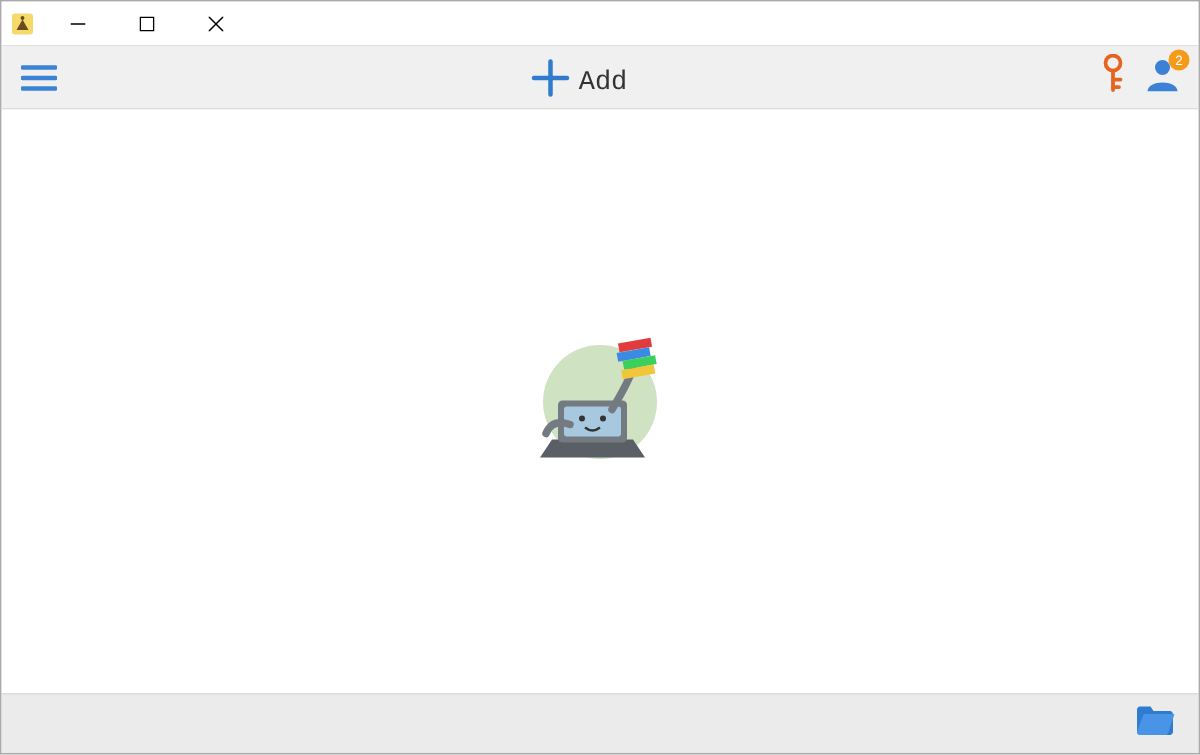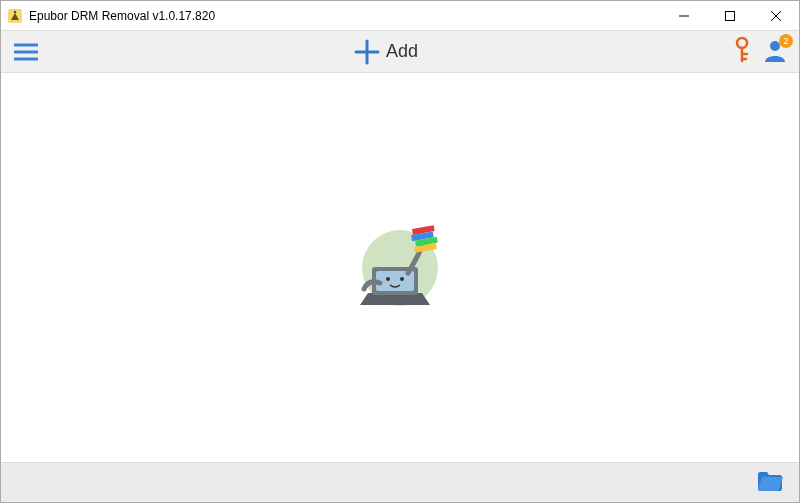--- a/index.html
+++ b/index.html
@@ -63,22 +63,23 @@
     cursor:pointer;
   }
   .toolbar-center {
     flex:1;
     display:flex;
     align-items:center;
     justify-content:center;
     gap:6px;
   }
   .add-btn {
-    display:flex;align-items:center;gap:6px;
+    display:flex;align-items:flex-end;gap:6px;
     cursor:pointer;
+    font-family:Liberation Mono, monospace;
   }
   .add-label {
     font-size: 18px;
     color: #333;
   }
   .toolbar-right {
     display:flex;align-items:center;gap:12px;
   }
   .key-icon, .user-icon { cursor:pointer; position:relative; }
   .badge {
@@ -129,21 +130,20 @@
 <body>
 
 <div class="titlebar">
   <span class="app-icon">
     <svg width="16" height="16" viewBox="0 0 16 16">
       <rect x="1" y="1" width="14" height="14" rx="2" fill="#f5d96b"></rect>
       <path d="M4 12 L8 5 L12 12 Z" fill="#6b4a1f"></path>
       <circle cx="8" cy="4" r="1.3" fill="#6b4a1f"></circle>
     </svg>
   </span>
-  <span class="title">Epubor DRM Removal v1.0.17.820</span>
   <div class="win-controls">
     <div class="win-btn">
       <svg width="10" height="10" viewBox="0 0 10 10">
           <line x1="0" y1="5" x2="10" y2="5" stroke="#000" stroke-width="1"></line>
         </svg>
     </div>
     <div class="win-btn">
       <svg width="10" height="10" viewBox="0 0 10 10">
           <rect x="0.5" y="0.5" width="9" height="9" fill="none" stroke="#000" stroke-width="1"></rect>
         </svg>

